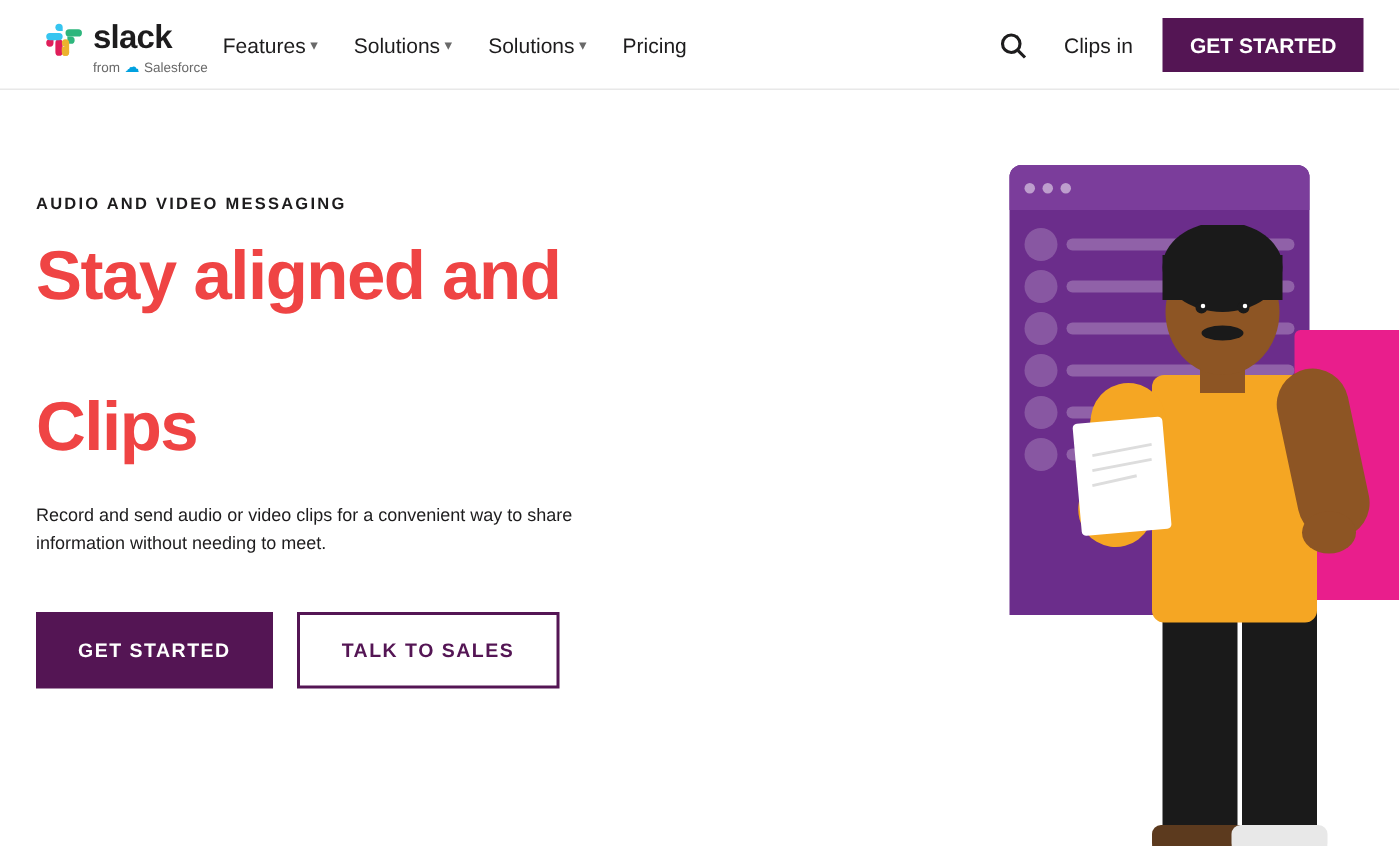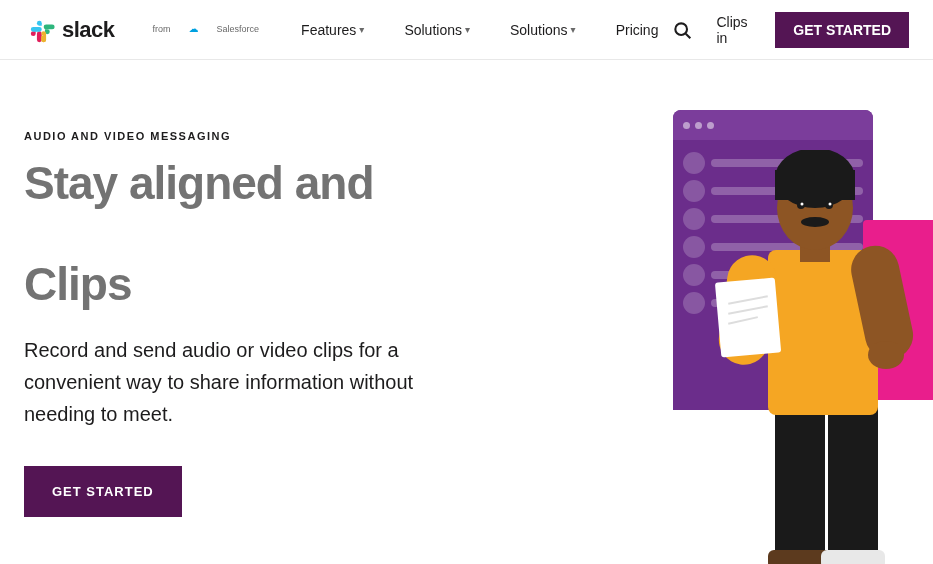--- a/index.html
+++ b/index.html
@@ -18,22 +18,21 @@
       align-items: center;
       padding: 0 24px;
       height: 60px;
       border-bottom: 1px solid #e8e8e8;
       position: relative;
       z-index: 10;
     }
 
     .logo-area {
       display: flex;
-      flex-direction: row;
-      margin-right: 32px;
+      flex-direction: column;
       flex-shrink: 0;
     }
 
     .logo-top {
       display: flex;
       align-items: center;
       gap: 6px;
     }
 
     .slack-hash {
@@ -48,32 +47,32 @@
       letter-spacing: -0.5px;
     }
 
     .logo-salesforce {
       font-size: 9px;
       color: #696969;
       margin-left: 38px;
       margin-top: -2px;
       display: flex;
       align-items: center;
-      gap: 18px;
+      gap: 3px;
     }
 
     .salesforce-cloud {
       font-size: 10px;
       color: #00a1e0;
     }
 
     nav {
       display: flex;
       align-items: center;
-      gap: 20px;
+      gap: 4px;
       flex: 1;
     }
 
     .nav-item {
       display: flex;
       align-items: center;
       gap: 3px;
       padding: 8px 10px;
       font-size: 14px;
       font-weight: 500;
@@ -142,28 +141,28 @@
       font-weight: 700;
       letter-spacing: 1.5px;
       color: #1d1c1d;
       margin-bottom: 16px;
       text-transform: uppercase;
     }
 
     .hero-title {
       font-size: 46px;
       font-weight: 800;
-      color: #737373;
+      color: #ef4444;
       line-height: 1.1;
       margin-bottom: 24px;
       letter-spacing: -1px;
     }
 
     .hero-description {
-      font-size: 20px;
+      font-size: 12px;
       color: #1d1c1d;
       line-height: 1.6;
       margin-bottom: 36px;
       max-width: 400px;
     }
 
     .hero-buttons {
       display: flex;
       gap: 16px;
       align-items: center;
@@ -332,20 +331,21 @@
   <div class="hero-content">
     <p class="hero-eyebrow">AUDIO AND VIDEO MESSAGING</p>
     <h1 class="hero-title">
       <span>Stay aligned and</span><br>
       <br>
       <span>Clips</span>
     </h1>
     <p class="hero-description">Record and send audio or video clips for a convenient way to share information without needing to meet.</p>
     <div class="hero-buttons">
       <button class="btn-get-started">GET STARTED</button>
+      <button class="btn-talk-to-sales">TALK TO SALES</button>
     </div>
   </div>
 
   <div class="hero-illustration">
 
     <div class="ui-panel">
       <div class="ui-panel-header">
         <div class="dot"></div>
         <div class="dot"></div>
         <div class="dot"></div>

